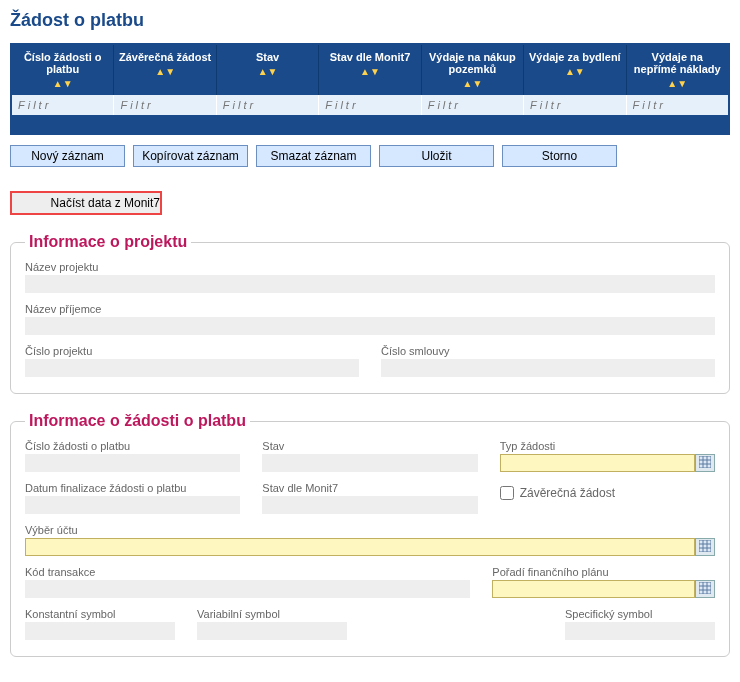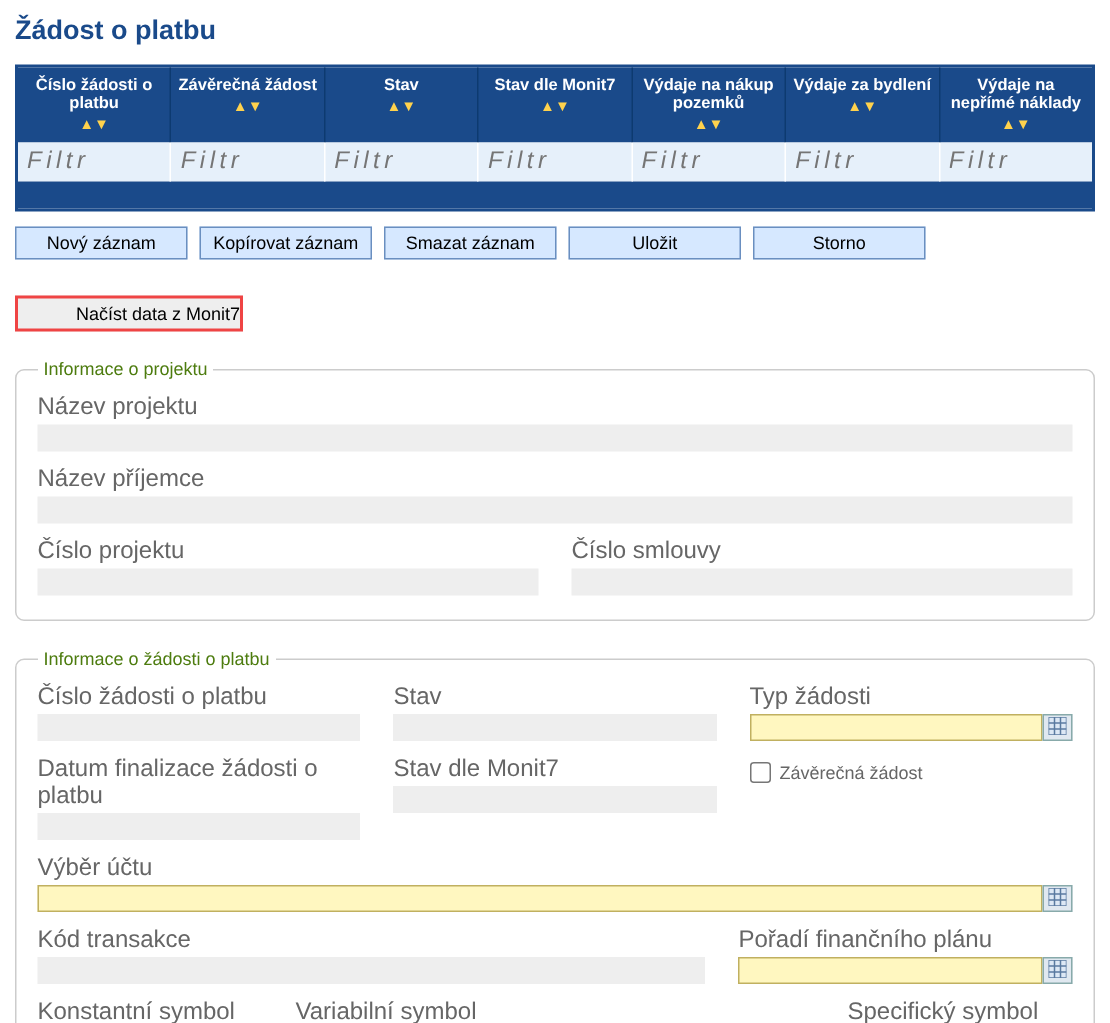--- a/index.html
+++ b/index.html
@@ -7,32 +7,32 @@
   .page-title { color: #1a4a8a; font-size: 18px; font-weight: bold; margin-bottom: 12px; }
   .grid-wrap { border: 2px solid #1a4a8a; margin-bottom: 10px; }
   .grid-header { display: flex; background: #1a4a8a; }
   .grid-header-cell { flex: 1; color: #fff; font-weight: bold; text-align: center; padding: 6px 4px; border-right: 1px solid #0d3a70; font-size: 11px; }
   .grid-header-cell:last-child { border-right: none; }
   .sort-icons { margin-top: 2px; }
   .sort-icons span { color: #ffd24d; font-size: 10px; cursor: pointer; }
   .grid-filter-row { display: flex; background: #e6f0fa; }
   .grid-filter-cell { flex: 1; border-right: 1px solid #fff; }
   .grid-filter-cell:last-child { border-right: none; }
-  .grid-filter-cell input { width: 100%; border: none; background: transparent; padding: 4px 6px; font-style: italic; color: #aaa; letter-spacing: 3px; font-family: Arial; font-size: 16px; outline: none; }
+  .grid-filter-cell input { width: 100%; border: none; background: transparent; padding: 4px 6px; font-style: italic; color: #aaa; letter-spacing: 3px; font-family: Arial; font-size: 11px; outline: none; }
   .grid-empty { height: 18px; background: #1a4a8a; }
   .btn-row { display: flex; gap: 8px; margin-bottom: 24px; }
   .btn { background: #d6e8ff; border: 1px solid #6a8fc0; padding: 3px 0; width: 115px; text-align: center; font-size: 12px; cursor: pointer; }
   .btn-wide { width: 152px; background: #eee; border: 2px solid #ef4444; padding: 3px 0; text-align: right; cursor: pointer; margin-bottom: 18px; }
   fieldset { border: 1px solid #ccc; border-radius: 6px; padding: 10px 14px 16px; margin-bottom: 18px; }
-  legend { color: #4d7c0f; font-size: 12px; padding: 0 4px; }
+  legend { color: #be185d; font-size: 16px; padding: 0 4px; font-weight: bold; }
   .form-row { display: flex; gap: 22px; margin-bottom: 10px; }
   .form-row:last-child { margin-bottom: 0; }
   .field { flex: 1; display: flex; flex-direction: column; }
   .field.wide { flex: 2; }
-  .field-label { color: #666; font-size: 16px; margin-bottom: 2px; }
+  .field-label { color: #666; font-size: 11px; margin-bottom: 2px; }
   .field-input { background: #eee; border: none; height: 18px; padding: 2px 4px; width: 100%; }
   .field-input.yellow { background: #fff7c0; border: 1px solid #c0b060; }
   .picker { display: flex; align-items: stretch; }
   .picker .field-input { flex: 1; }
   .picker-btn { width: 20px; background: #e0e8f0; border: 1px solid #8aa; display: flex; align-items: center; justify-content: center; cursor: pointer; }
   .picker-btn svg { width: 12px; height: 12px; }
   .checkbox-row { display: flex; align-items: center; gap: 6px; color: #666; margin-top: 4px; }
   .checkbox-row input { width: 14px; height: 14px; }
   .field.fixed-small { flex: 0 0 150px; }
 </style>

